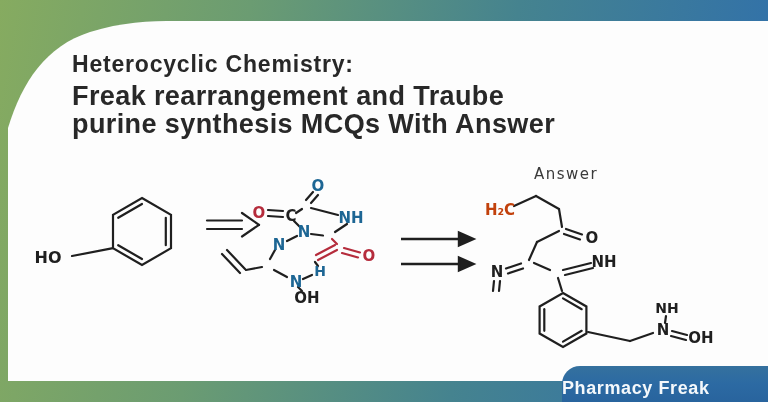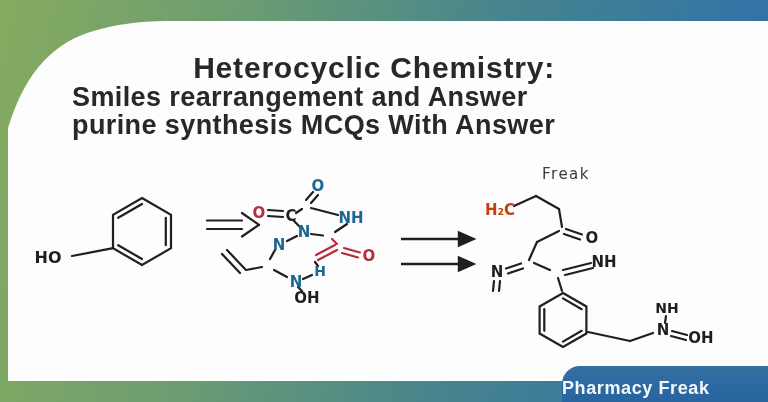--- a/index.html
+++ b/index.html
@@ -3,21 +3,21 @@
 <meta charset="utf-8">
 <style>
   html,body{margin:0;padding:0;}
   body{
     width:768px;height:402px;position:relative;overflow:hidden;
     font-family:"Liberation Sans", sans-serif;
     background:linear-gradient(100deg,#86ab60 0%,#6b9c72 30%,#45838f 62%,#2e6eae 100%);
   }
   #scene{position:absolute;left:0;top:0;width:768px;height:402px;}
   .title-block{position:absolute;left:72px;top:53px;color:#282828;}
-  .title-main{font-size:30px;font-weight:700;letter-spacing:.8px;line-height:1.0;margin-bottom:1px;text-align:right;}
+  .title-main{font-size:23px;font-weight:700;letter-spacing:.8px;line-height:1.0;margin-bottom:7px;}
   .title-sub{font-size:27px;font-weight:700;letter-spacing:.4px;line-height:1.02;}
   .atom{position:absolute;transform:translate(-50%,-50%);font-family:"DejaVu Sans",sans-serif;font-weight:700;white-space:nowrap;}
   .scheme-label{position:absolute;transform:translate(-50%,-50%);font-family:"DejaVu Sans",sans-serif;
     font-size:15px;color:#3a3a3a;letter-spacing:1.5px;font-weight:400;}
   .badge{
     position:absolute;left:562px;top:366px;width:206px;height:44px;
     background:linear-gradient(180deg,#35719e 0%,#2c6aa3 40%,#27619b 100%);
     border-top-left-radius:18px;
     display:flex;align-items:center;justify-content:flex-start;
   }
@@ -134,25 +134,25 @@
 
     <line x1="665" y1="323" x2="666" y2="316"></line>
 
     <line x1="672" y1="331" x2="687" y2="335"></line>
     <line x1="671" y1="336" x2="686" y2="340"></line>
   </g>
 </svg>
 
 <div class="title-block">
   <div class="title-main">Heterocyclic Chemistry:</div>
-  <div class="title-sub">Smiles rearrangement and Answer</div>
+  <div class="title-sub">Freak rearrangement and Traube</div>
   <div class="title-sub">purine synthesis MCQs With Answer</div>
 </div>
 
-<div class="scheme-label" style="left:566px;top:174px;">Freak</div>
+<div class="scheme-label" style="left:566px;top:174px;">Answer</div>
 
 <div id="atoms">
     <span class="atom" style="left: 48px; top: 257px; font-size: 16px; color: rgb(31, 31, 31);">HO</span>
     <span class="atom" style="left: 318px; top: 186px; font-size: 15px; color: rgb(29, 102, 148);">O</span>
     <span class="atom" style="left: 259px; top: 213px; font-size: 15px; color: rgb(181, 44, 60);">O</span>
     <span class="atom" style="left: 291px; top: 216px; font-size: 15px; color: rgb(31, 31, 31);">C</span>
     <span class="atom" style="left: 351px; top: 218px; font-size: 15px; color: rgb(29, 102, 148);">NH</span>
     <span class="atom" style="left: 304px; top: 232px; font-size: 15px; color: rgb(29, 102, 148);">N</span>
     <span class="atom" style="left: 279px; top: 245px; font-size: 15px; color: rgb(29, 102, 148);">N</span>
     <span class="atom" style="left: 369px; top: 256px; font-size: 15px; color: rgb(181, 44, 60);">O</span>

